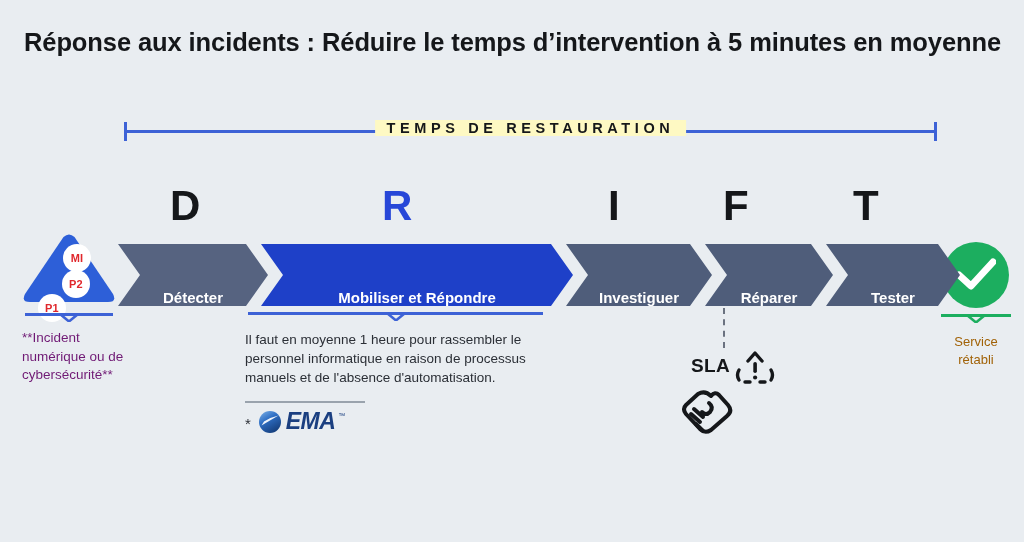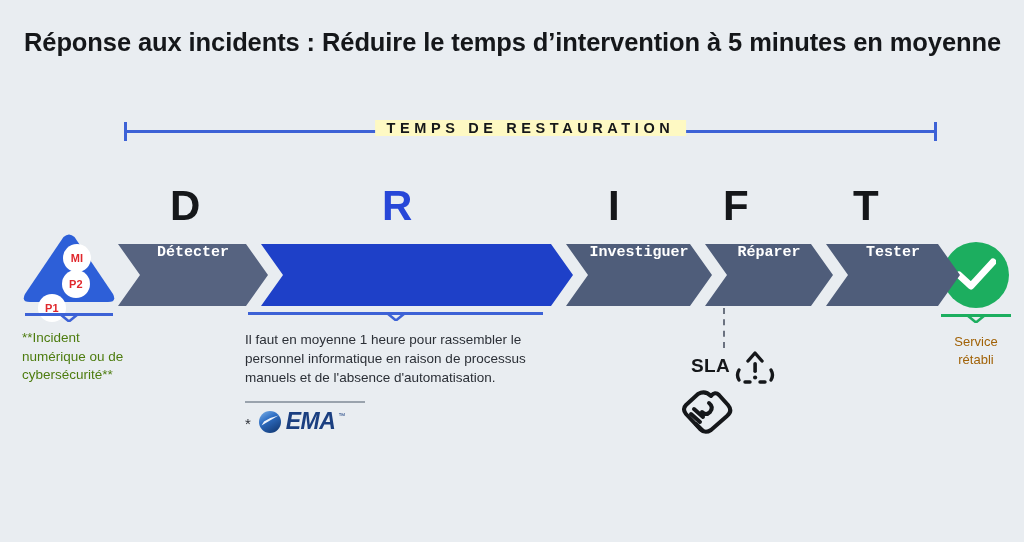--- a/index.html
+++ b/index.html
@@ -126,42 +126,41 @@
     width: 18px;
     height: 9px;
     margin-left: -9px;
   }
 
   
   .caption {
     position: absolute;
     font-size: 13.5px;
     line-height: 1.38;
-    color: #4d7c0f;
+    color: #701a75;
   }
 
   
   .chevrons {
     position: absolute;
     left: 118px;
     top: 244px;
     height: 62px;
   }
   .chev {
     position: absolute;
     top: 0;
     height: 62px;
     display: flex;
-    align-items: flex-start;
+    align-items: flex-end;
     justify-content: center;
     color: #ffffff;
     font-size: 15px;
     font-weight: 700;
     box-sizing: border-box;
-    font-family: Liberation Mono, monospace;
   }
   .chev span { position: relative; z-index: 2; }
   .chev .shape {
     position: absolute;
     inset: 0;
     z-index: 1;
   }
 
   
   .check {
@@ -319,20 +318,21 @@
       <svg class="shape" viewBox="0 0 150 62" preserveAspectRatio="none">
         <path d="M0 0 L128 0 L150 31 L128 62 L0 62 L22 31 Z" fill="#566380"></path>
       </svg>
       <span>Détecter</span>
     </div>
 
     <div class="chev" style="left:143px; width:312px;">
       <svg class="shape" viewBox="0 0 312 62" preserveAspectRatio="none">
         <path d="M0 0 L290 0 L312 31 L290 62 L0 62 L22 31 Z" fill="#1e40c8"></path>
       </svg>
+      <span>Mobiliser et Répondre</span>
     </div>
 
     <div class="chev" style="left:448px; width:146px;">
       <svg class="shape" viewBox="0 0 146 62" preserveAspectRatio="none">
         <path d="M0 0 L124 0 L146 31 L124 62 L0 62 L22 31 Z" fill="#4f5d7a"></path>
       </svg>
       <span>Investiguer</span>
     </div>
 
     <div class="chev" style="left:587px; width:128px;">

